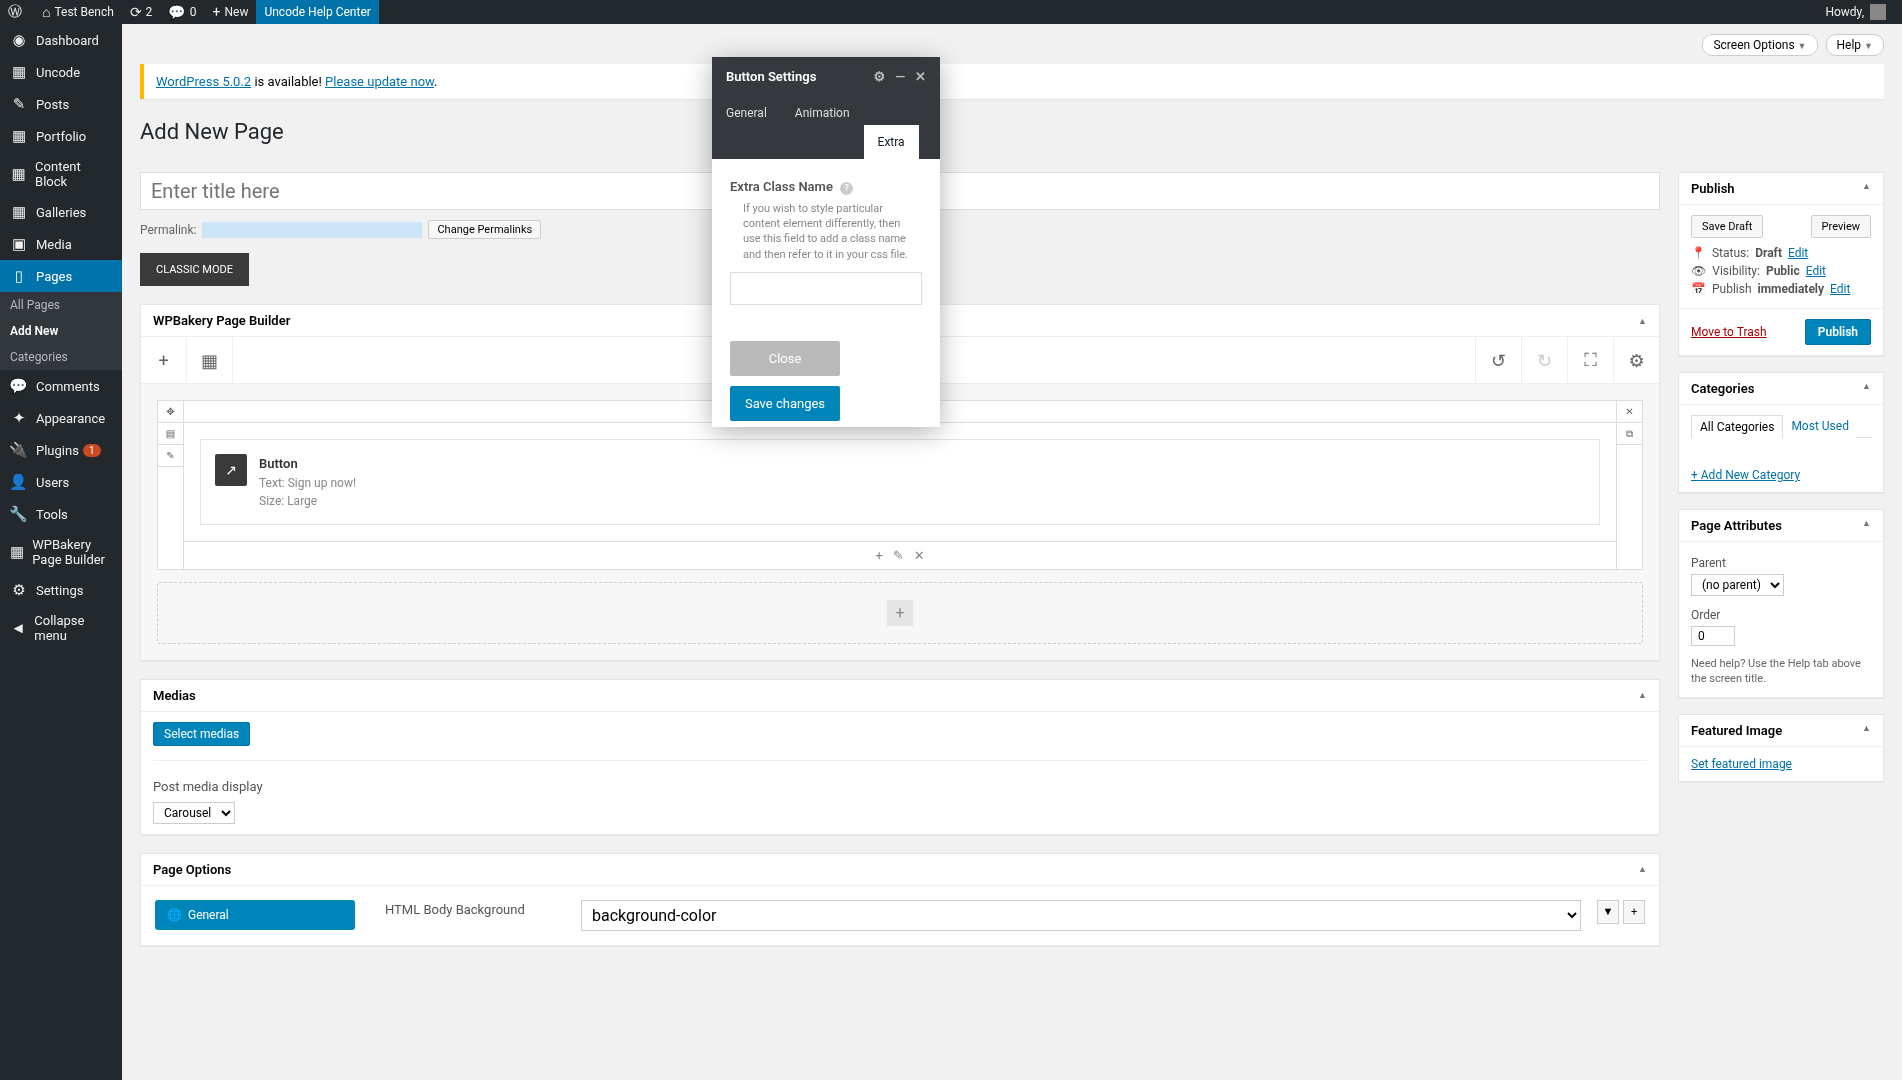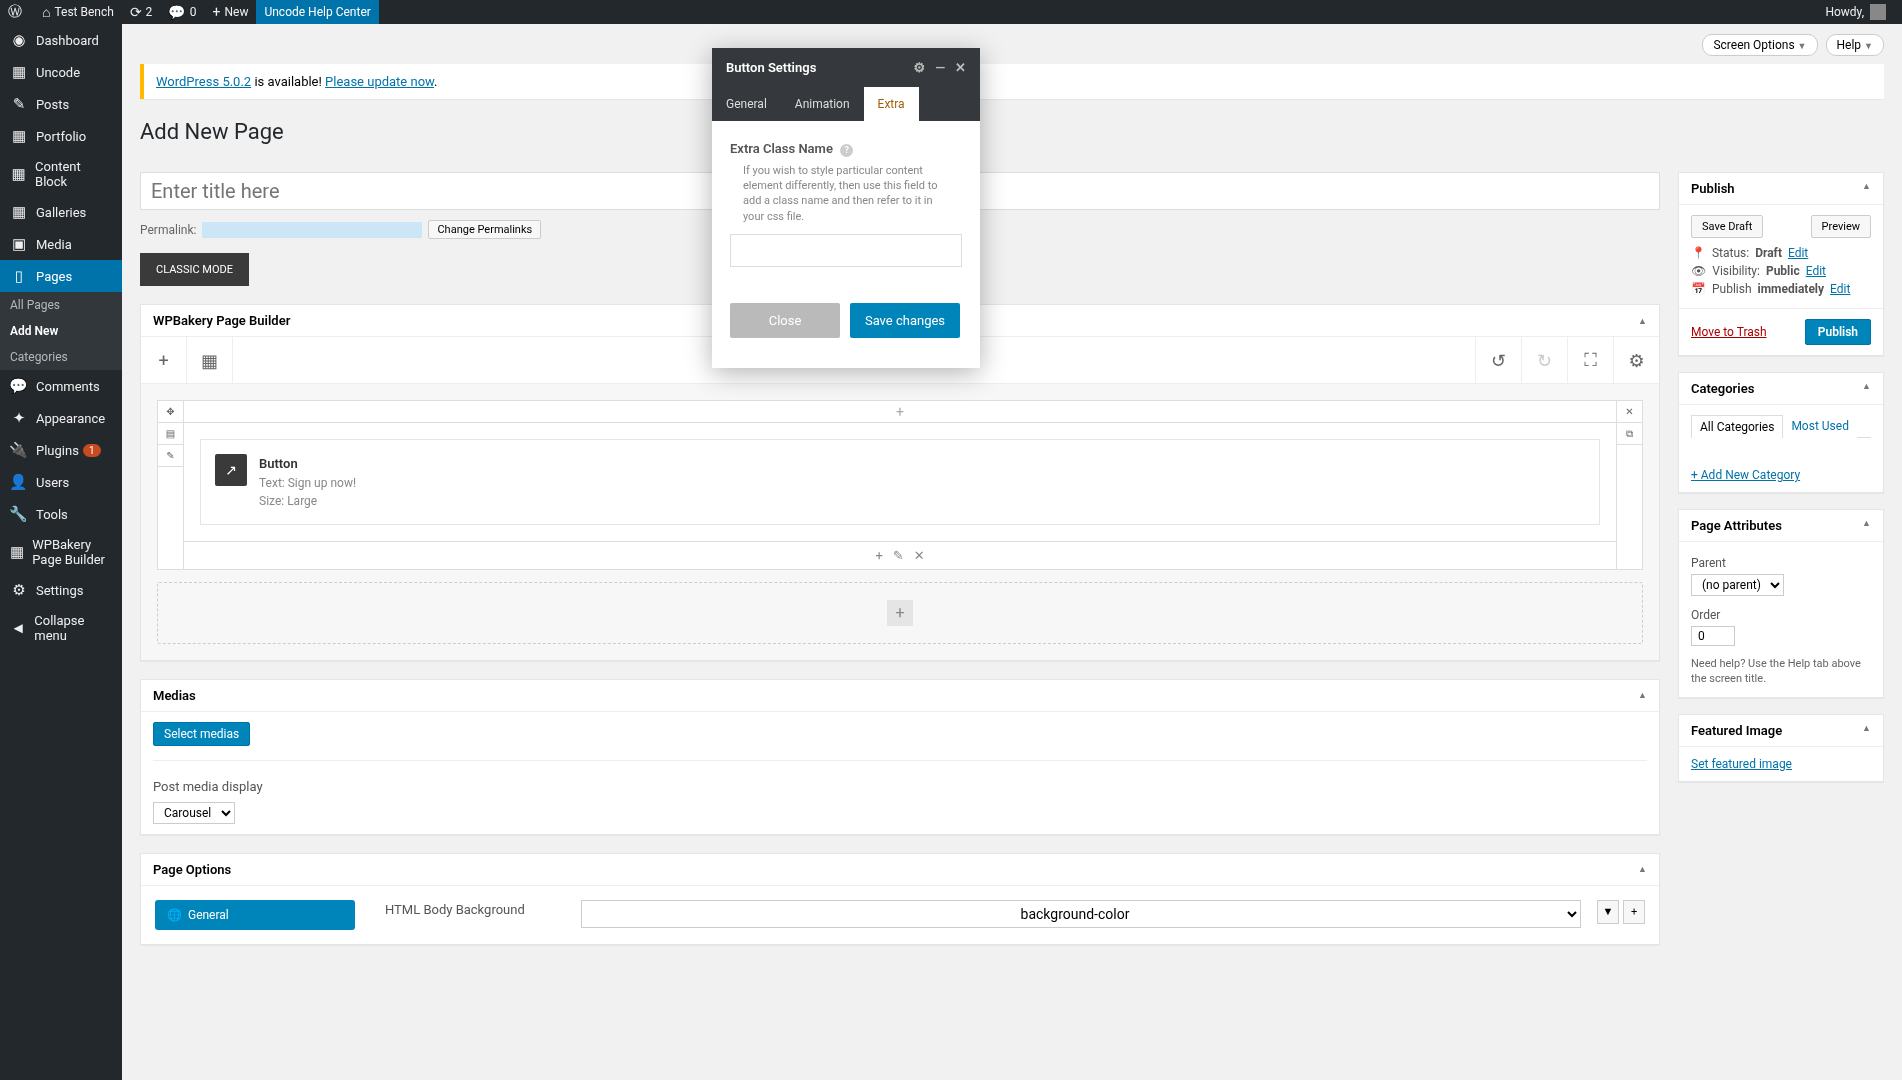--- a/index.html
+++ b/index.html
@@ -71,21 +71,21 @@
 .select-medias-btn { background: #0085ba; border: 1px solid #0073aa; color: #fff; padding: 4px 10px; font-size: 12px; border-radius: 2px; cursor: pointer; }
 .media-label { color: #555; margin: 18px 0 8px; font-size: 13px; }
 .mini-select { border: 1px solid #ccc; padding: 2px 6px; font-size: 12px; background: #fff; }
 
 
 .page-options-body { padding: 14px; display: flex; gap: 30px; }
 .po-tabs { width: 200px; }
 .po-tab { background: #0085ba; color: #fff; padding: 8px 12px; border-radius: 3px; font-size: 12px; display: flex; align-items: center; gap: 6px; cursor: pointer; }
 .po-fields { flex: 1; display: flex; gap: 16px; align-items: flex-start; }
 .po-field-label { font-size: 13px; color: #555; padding-top: 2px; width: 180px; }
-.po-select { flex: 1; border: 1px solid #ccc; padding: 4px 6px; font-size: 14px; background: #fff; text-align: center; }
+.po-select { flex: 1; border: 1px solid #ccc; padding: 4px 6px; font-size: 16px; background: #fff; }
 .po-extra-btns { display: flex; gap: 4px; }
 .po-small-btn { border: 1px solid #ccc; background: #f7f7f7; width: 22px; height: 24px; display: flex; align-items: center; justify-content: center; font-size: 11px; cursor: pointer; }
 
 
 .metabox { background: #fff; border: 1px solid #e5e5e5; margin-bottom: 16px; box-shadow: 0 1px 1px rgba(0,0,0,.04); }
 .metabox-header { padding: 8px 12px; font-size: 13px; font-weight: 600; border-bottom: 1px solid #eee; display: flex; justify-content: space-between; cursor: pointer; }
 .metabox-body { padding: 10px 12px; font-size: 12px; }
 .mb-row { display: flex; justify-content: space-between; margin-bottom: 6px; }
 .mb-line { display: flex; align-items: center; gap: 6px; padding: 2px 0; color: #555; }
 .mb-line a { color: #0073aa; text-decoration: underline; }
@@ -95,33 +95,33 @@
 .trash-link { color: #a00; text-decoration: underline; cursor: pointer; font-size: 12px; }
 .cat-tabs { display: flex; border-bottom: 1px solid #ddd; margin-bottom: 8px; font-size: 12px; }
 .cat-tab { padding: 4px 8px; border: 1px solid #ddd; border-bottom: none; background: #fff; margin-bottom: -1px; cursor: pointer; }
 .cat-tab.inactive { border: none; color: #0073aa; }
 .cat-add-link { color: #0073aa; text-decoration: underline; cursor: pointer; font-size: 12px; display: block; margin-top: 30px; }
 .attr-label { color: #555; font-size: 12px; margin-top: 4px; margin-bottom: 4px; }
 .attr-help { color: #666; font-size: 11px; margin-top: 10px; line-height: 1.4; }
 .feat-link { color: #0073aa; text-decoration: underline; cursor: pointer; font-size: 12px; }
 
 
-.modal { position: fixed; left: 712px; top: 48px; width: 268px; background: #fff; box-shadow: 0 5px 25px rgba(0,0,0,.3); z-index: 1000; }
+.modal { position: fixed; left: 712px; top: 57px; width: 228px; background: #fff; box-shadow: 0 5px 25px rgba(0,0,0,.3); z-index: 1000; }
 .modal-header { background: #35383c; color: #fff; padding: 12px 14px; display: flex; justify-content: space-between; align-items: center; font-size: 13px; font-weight: 600; }
 .modal-header-icons { display: flex; gap: 10px; font-size: 13px; color: #bbb; }
 .modal-header-icons span { cursor: pointer; }
 .modal-tabs { display: flex; background: #35383c; }
 .modal-tab { padding: 10px 14px; font-size: 12px; color: #ddd; cursor: pointer; }
-.modal-tab.active { background: #fff; color: #a16207; }
+.modal-tab.active { background: #fff; color: #0f172a; margin-top: 29px; }
 .modal-body { padding: 20px 18px; }
 .modal-field-label { font-size: 13px; color: #555; font-weight: 600; }
 .modal-field-label .q { background: #ccc; color: #fff; border-radius: 50%; width: 13px; height: 13px; display: inline-flex; align-items: center; justify-content: center; font-size: 9px; margin-left: 4px; }
 .modal-desc { font-size: 11px; color: #888; margin: 6px 13px 10px; line-height: 1.4; }
 .modal-input { width: 100%; border: 1px solid #ddd; padding: 8px; font-size: 13px; }
-.modal-footer { padding: 16px 18px 30px; display: flex; flex-direction: row; gap: 10px; }
+.modal-footer { padding: 16px 18px 6px; display: flex; flex-direction: column; gap: 10px; }
 .btn-close-modal { background: #bababa; border: none; color: #fff; padding: 10px; font-size: 13px; border-radius: 2px; cursor: pointer; width: 110px; }
 .btn-save-modal { background: #0085ba; border: none; color: #fff; padding: 10px 14px; font-size: 13px; border-radius: 2px; cursor: pointer; width: 110px; }
 
 .caret { font-size: 9px; color: #777; }
 </style>
 </head>
 <body>
 
 <div class="admin-bar">
   <div class="admin-bar-left">

